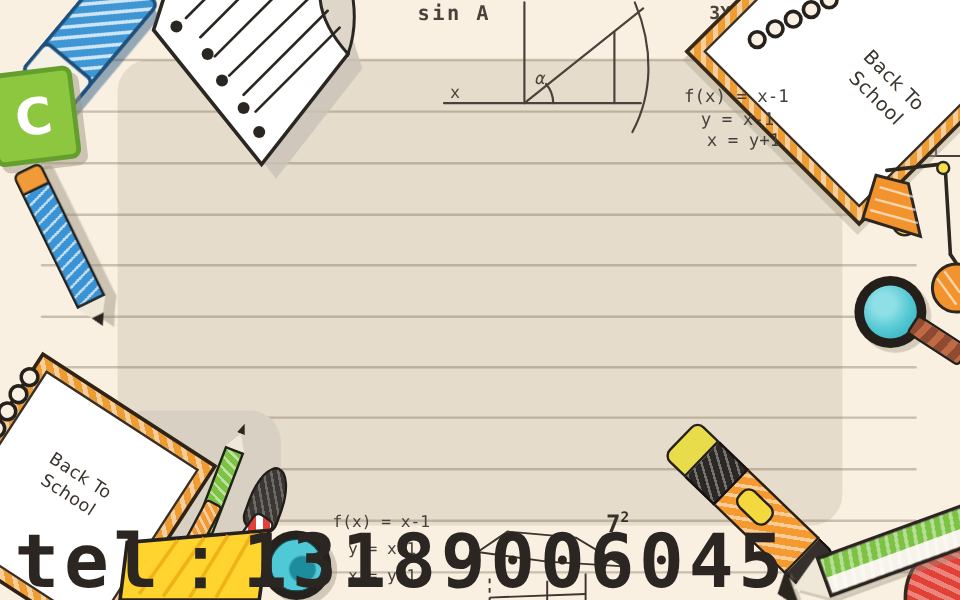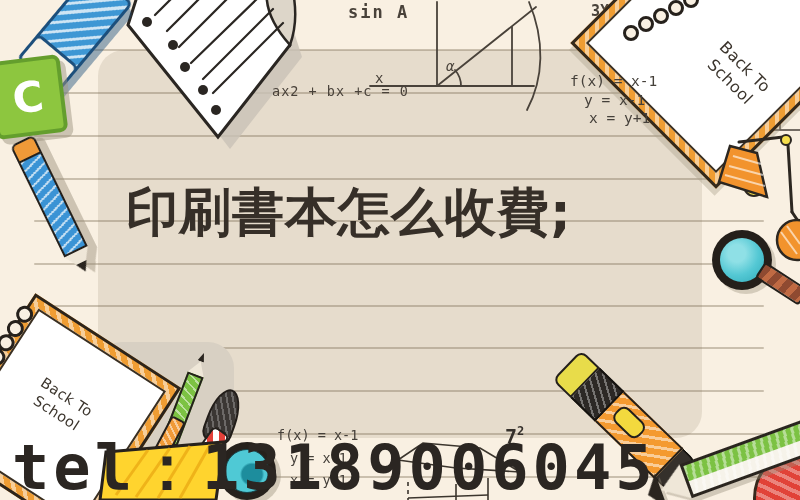--- a/index.html
+++ b/index.html
@@ -181,21 +181,20 @@
         <path d="M40,86 H204"></path>
         <path d="M107,86 L206,7"></path>
       <path d="M182,27 V86"></path>
         <path d="M131,86 A24,24 0 0 0 125,70"></path>
       <path d="M199,2 C215,40 214,78 197,110"></path>
     </g>
   </svg>
   <span class="abs ink sin-label">sin A</span>
   <span class="abs ink x-label">x</span>
   <span class="abs ink alpha-label">α</span>
-  <span class="abs ink quadratic">ax2 + bx +c = 0</span>
   <span class="abs ink cubic">3X2+</span>
 
   <svg class="abs triangle-svg" width="58" height="58" viewBox="0 0 58 58">
     <g fill="none" stroke="#49423a" stroke-width="1.6">
       <path d="M6,54 H58"></path>
         <path d="M30,10 V54"></path>
         <path d="M6,54 L58,4"></path>
         <path d="M30,46 h8 v8"></path>
     </g>
   </svg>
@@ -311,16 +310,15 @@
 
   <div class="abs apple">
     <div class="apple-stem"></div>
   </div>
   <div class="abs pencil-green-br">
     <div class="pg-lead"></div>
     <div class="pg-wood"></div>
     <div class="pg-shaft"></div>
   </div>
 
-  <div class="abs page-title">印刷書本怎么收費;</div>
   <div class="abs phone">tel：13189006045</div>
 
 </div>
 
 </body></html>

